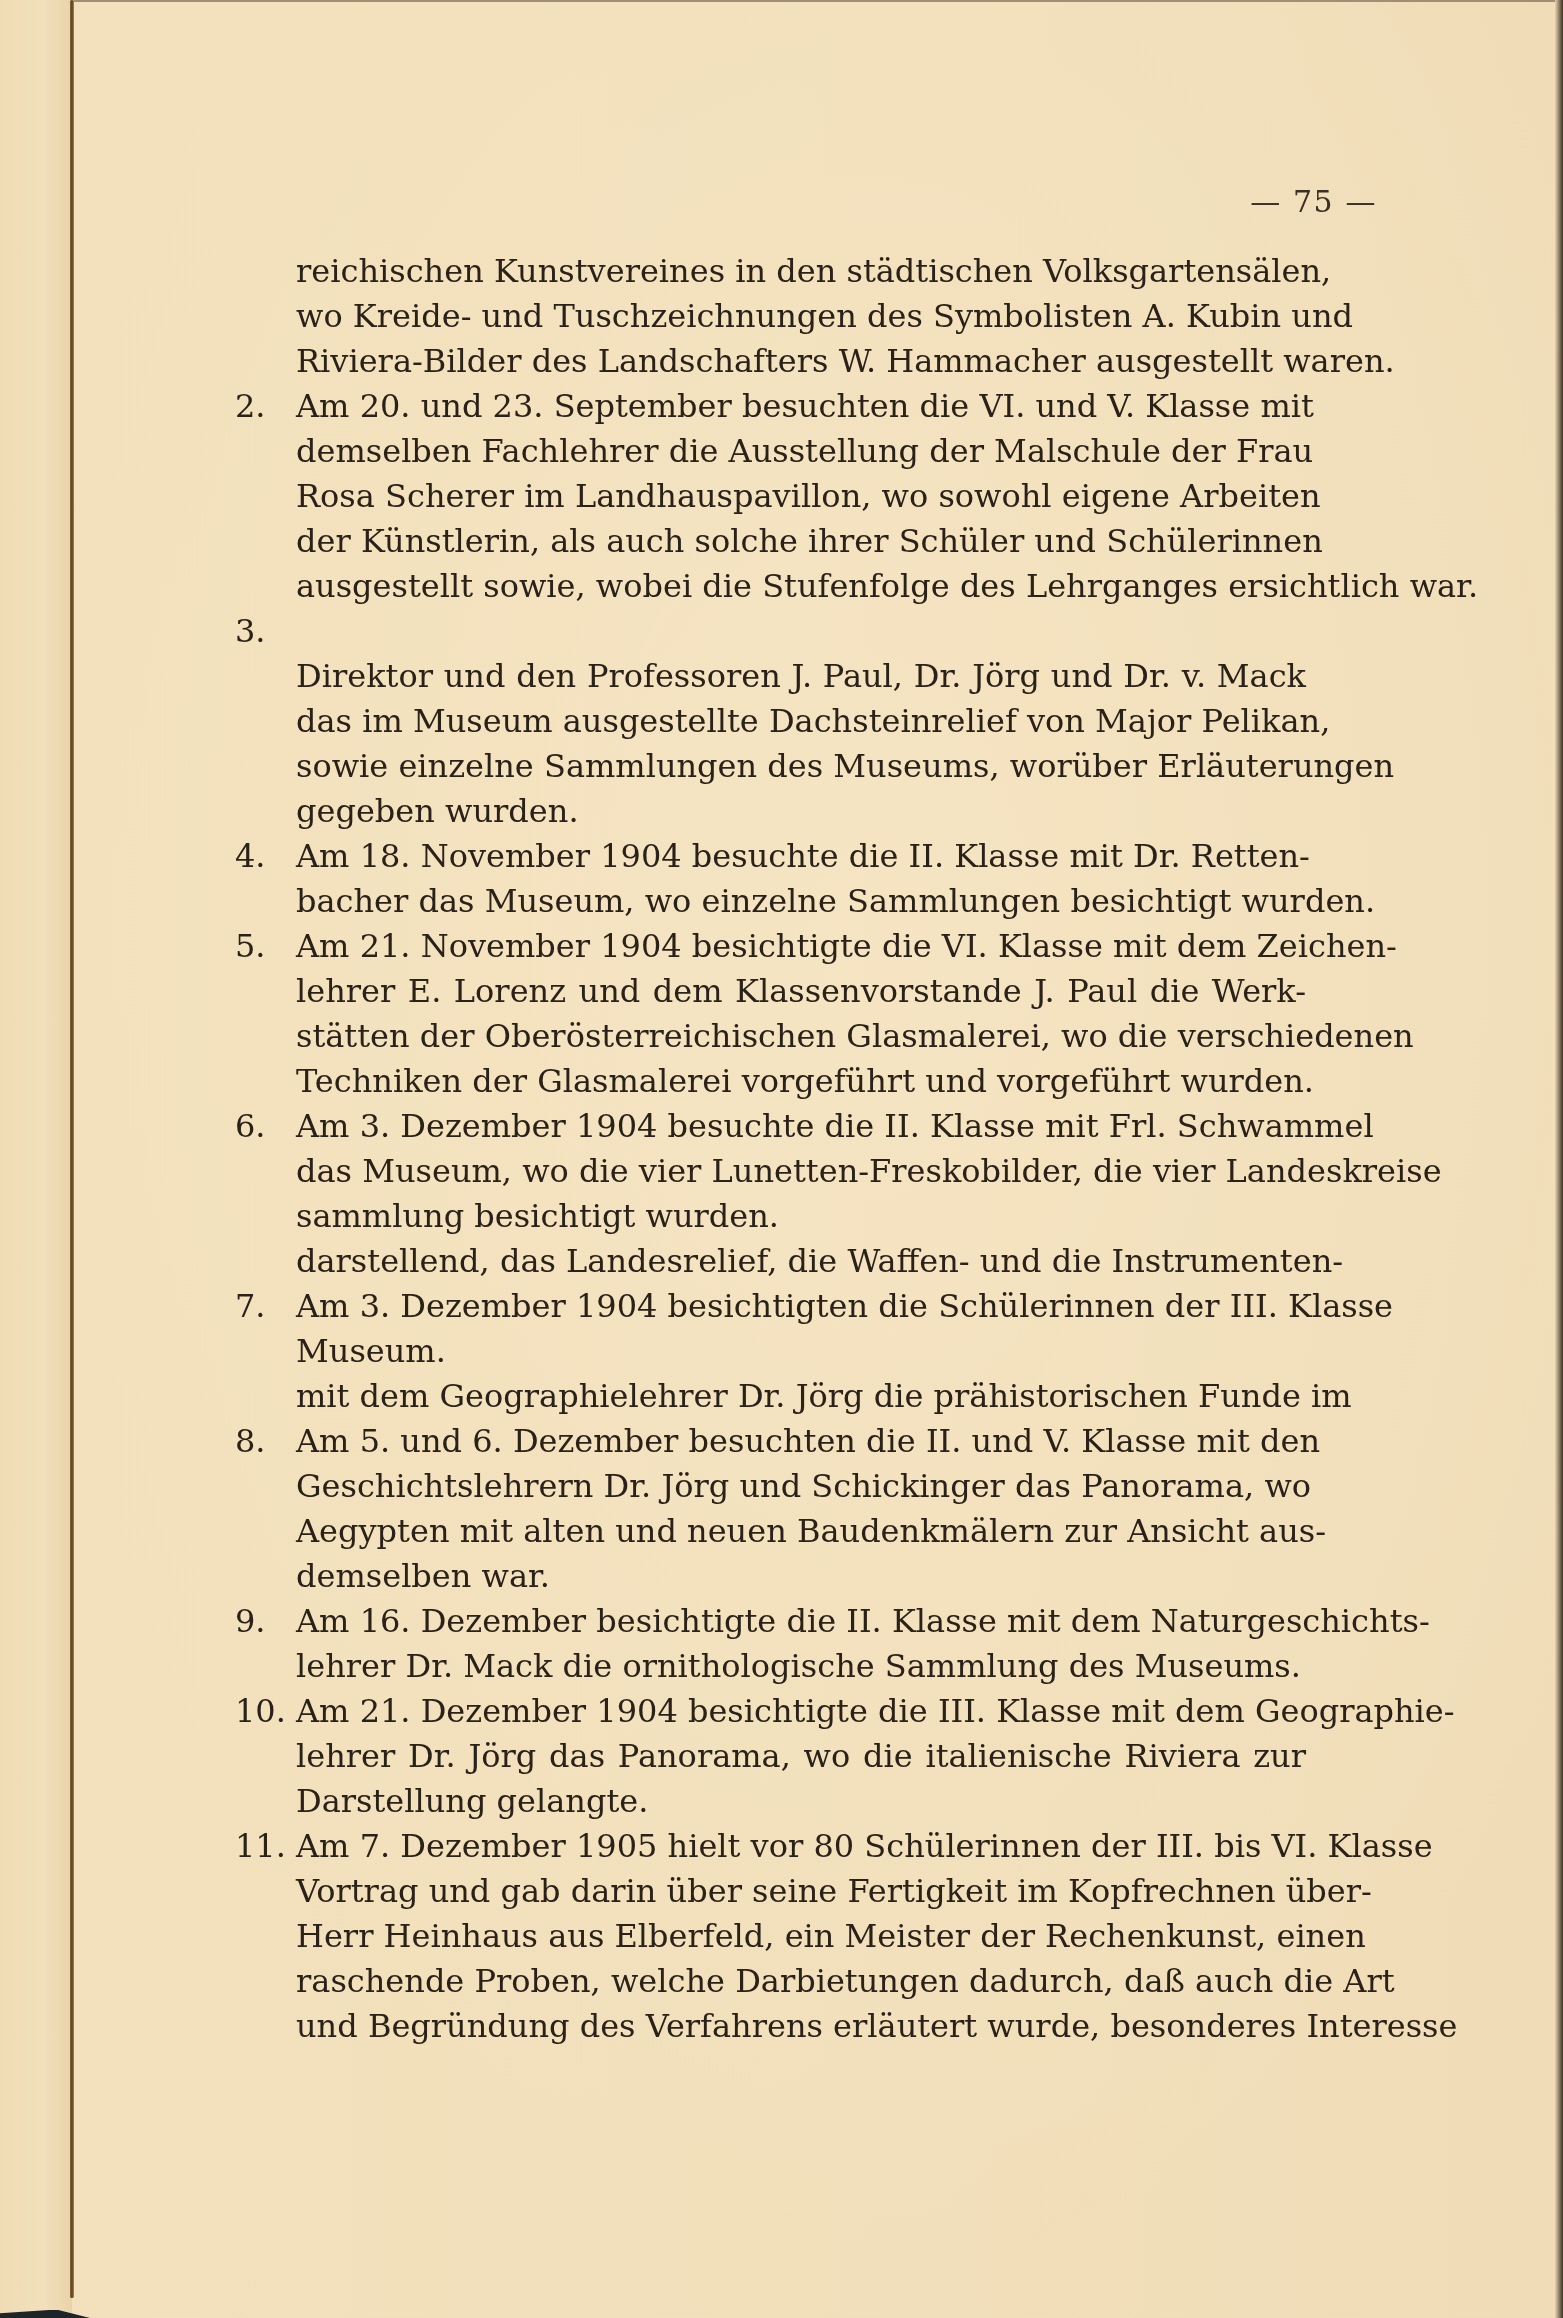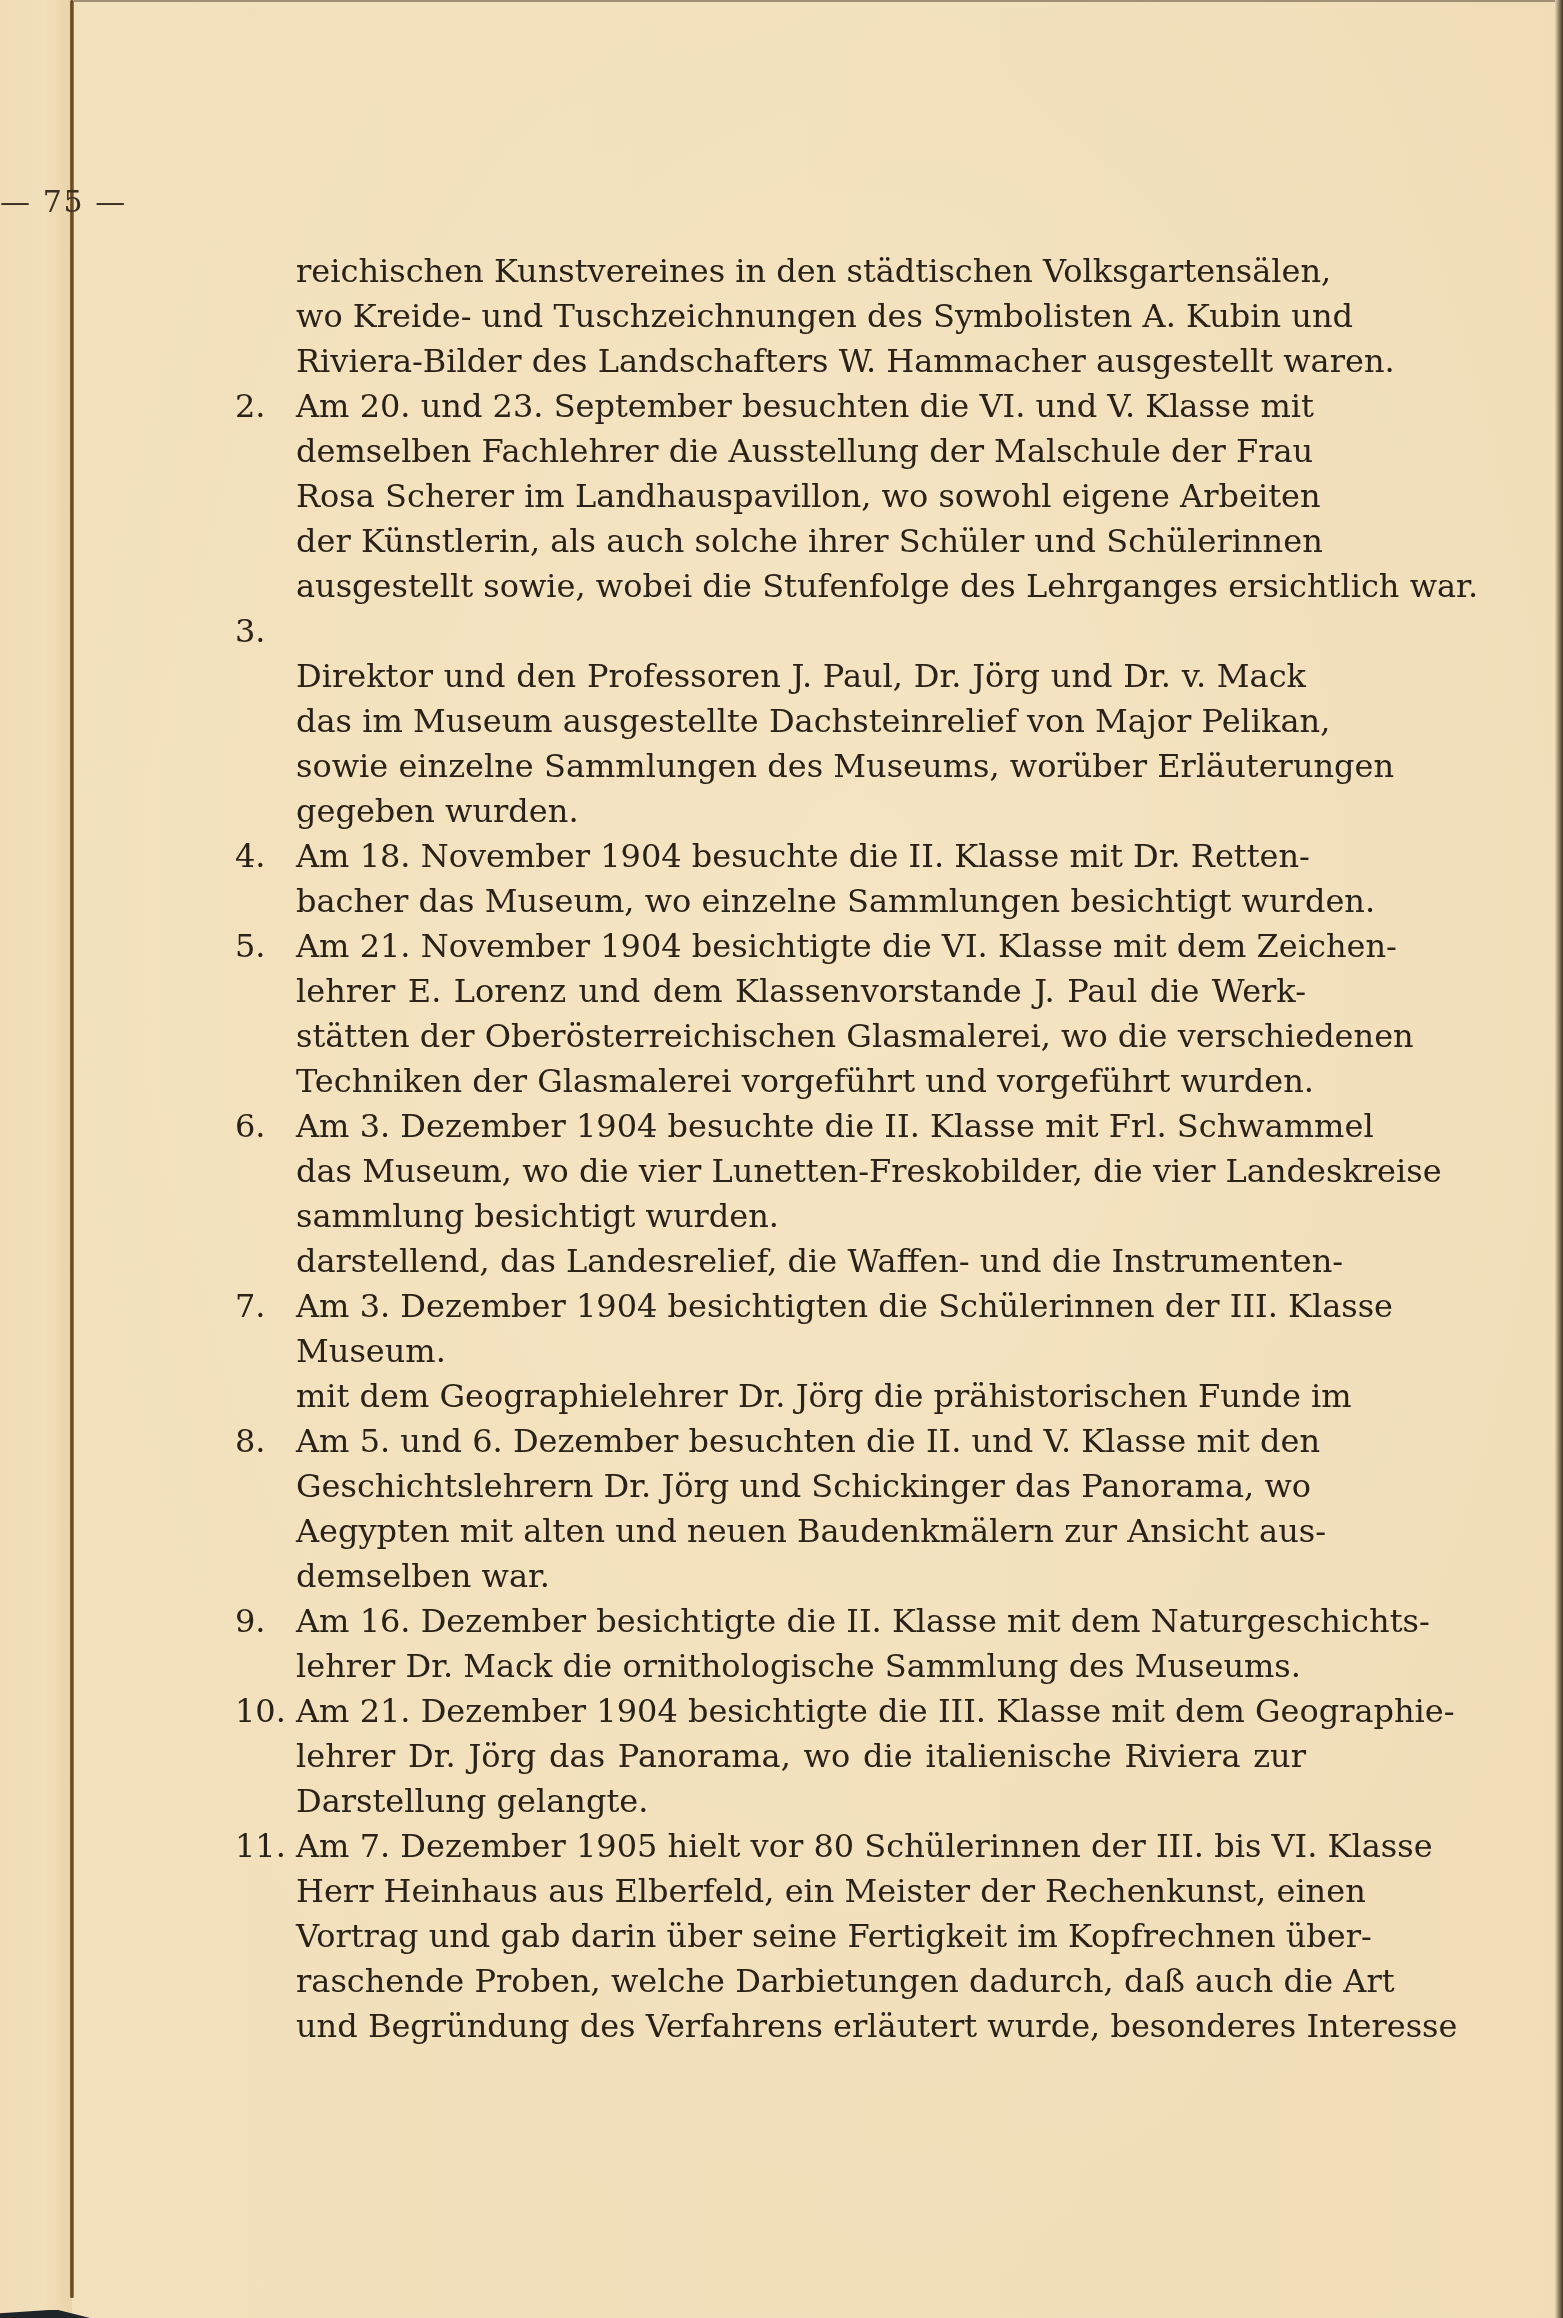--- a/index.html
+++ b/index.html
@@ -53,21 +53,21 @@
       left: 0; bottom: 0;
       width: 94px; height: 9.4px;
       background: #1f2428;
       clip-path: polygon(0 100%, 0 40%, 60% 0, 100% 100%);
     }
     .page-number {
       position: absolute;
       top: 184px;
       left: 0;
       width: 1377px;
-      text-align: left;
+      text-align: right;
       font-family: "DejaVu Serif", serif;
       font-size: 30px;
       color: #3b3024;
       letter-spacing: 1.6px;
     }
     .text-block {
       position: absolute;
       left: 235px;
       top: 249px;
       width: 1071px;
@@ -167,21 +167,21 @@
           <div class="line item-line"><span class="num">9.</span><span>Am 16. Dezember besichtigte die II. Klasse mit dem Naturgeschichts-</span></div>
           <div class="line item-line last"><span>lehrer Dr. Mack die ornithologische Sammlung des Museums.</span></div>
         </div>
         <div class="item">
           <div class="line item-line"><span class="num">10.</span><span>Am 21. Dezember 1904 besichtigte die III. Klasse mit dem Geographie-</span></div>
           <div class="line item-line"><span>lehrer Dr. Jörg das Panorama, wo die italienische Riviera zur</span></div>
           <div class="line item-line last"><span>Darstellung gelangte.</span></div>
         </div>
         <div class="item">
           <div class="line item-line"><span class="num">11.</span><span>Am 7. Dezember 1905 hielt vor 80 Schülerinnen der III. bis VI. Klasse</span></div>
+          <div class="line item-line"><span>Vortrag und gab darin über seine Fertigkeit im Kopfrechnen über-</span></div>
           <div class="line item-line"><span>Herr Heinhaus aus Elberfeld, ein Meister der Rechenkunst, einen</span></div>
-          <div class="line item-line"><span>Vortrag und gab darin über seine Fertigkeit im Kopfrechnen über-</span></div>
           <div class="line item-line"><span>raschende Proben, welche Darbietungen dadurch, daß auch die Art</span></div>
           <div class="line item-line last"><span>und Begründung des Verfahrens erläutert wurde, besonderes Interesse</span></div>
         </div>
       </div>
   </div>
 </div>
 
 
 </body></html>

